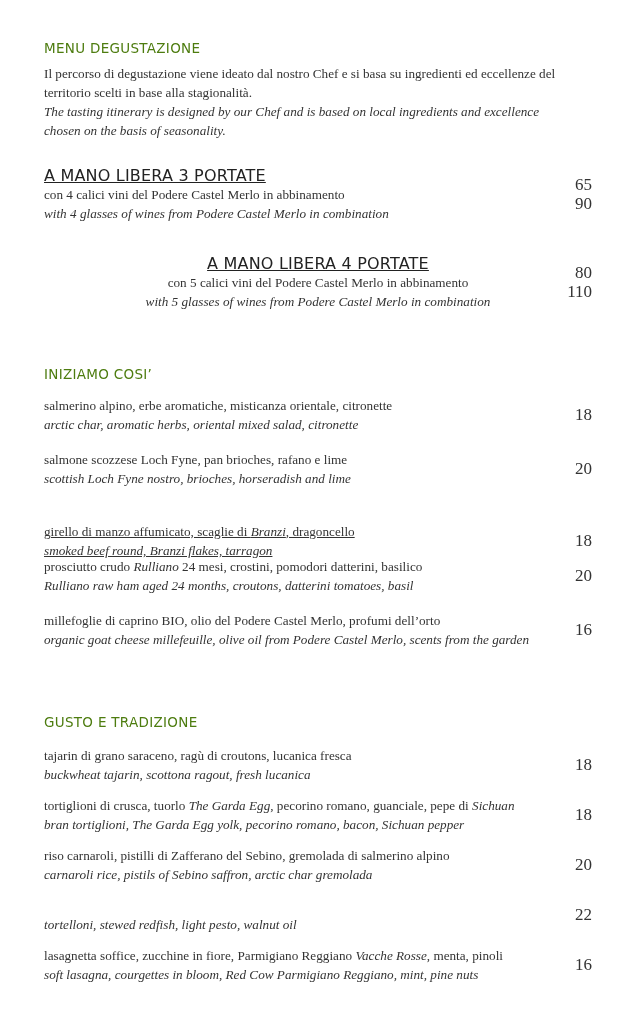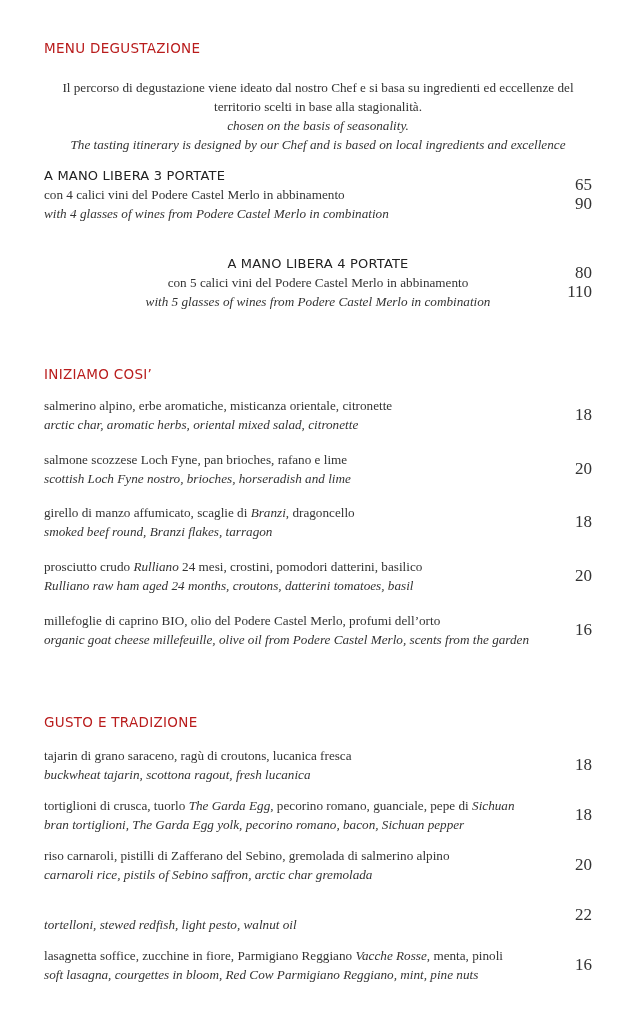--- a/index.html
+++ b/index.html
@@ -2,44 +2,44 @@
 <html><head>
   <meta charset="utf-8">
   <style>
     * { margin: 0; padding: 0; box-sizing: border-box; }
     html, body { width: 636px; height: 1024px; background: #ffffff; overflow: hidden; }
     body { position: relative; color: #2b2b2b; }
     .page { position: absolute; left: 44px; top: 0; width: 548px; }
     .heading {
       position: absolute; left: 0;
       font-family: "DejaVu Sans", sans-serif;
-      font-size: 13.5px; letter-spacing: 0.3px; color: #b91c1c;
+      font-size: 13.5px; letter-spacing: 0.3px; color: #4d7c0f;
       font-weight: normal;
     }
     .serif { font-family: "Liberation Serif", serif; font-size: 13.2px; color: #333; line-height: 19px; }
     .it { font-style: italic; }
     .block { position: absolute; left: 0; width: 548px; }
     .row { position: relative; width: 548px; height: 19px; white-space: nowrap; }
     .row .price { position: absolute; right: 0; top: 0; font-family: "Liberation Serif", serif; font-size: 17px; color: #333; margin-top: 9px; }
     .sub-heading {
-      font-family: "DejaVu Sans", sans-serif; font-size: 13px; letter-spacing: 0.2px; color: #222;
+      font-family: "DejaVu Sans", sans-serif; font-size: 16px; letter-spacing: 0.2px; color: #222; text-decoration: underline;
     }
   </style>
 </head>
 <body>
 
 <div class="page">
 
   <div class="heading" style="top:40px;">MENU DEGUSTAZIONE</div>
 
-  <div class="block serif" style="top:78px;text-align:center;">
+  <div class="block serif" style="top:64px;">
     <div>Il percorso di degustazione viene ideato dal nostro Chef e si basa su ingredienti ed eccellenze del</div>
     <div>territorio scelti in base alla stagionalità.</div>
+    <div class="it">The tasting itinerary is designed by our Chef and is based on local ingredients and excellence</div>
     <div class="it">chosen on the basis of seasonality.</div>
-    <div class="it">The tasting itinerary is designed by our Chef and is based on local ingredients and excellence</div>
   </div>
 
   <div class="block" style="top:166px;">
     <div class="row"><span class="sub-heading">A MANO LIBERA 3 PORTATE</span><span class="price">65</span></div>
     <div class="row serif"><span>con 4 calici vini del Podere Castel Merlo in abbinamento</span><span class="price">90</span></div>
     <div class="row serif it"><span>with 4 glasses of wines from Podere Castel Merlo in combination</span></div>
   </div>
 
   <div class="block" style="top:254px;text-align:center;">
     <div class="row"><span class="sub-heading">A MANO LIBERA 4 PORTATE</span><span class="price">80</span></div>
@@ -52,21 +52,21 @@
   <div class="block serif" style="top:396px;">
     <div class="row"><span>salmerino alpino, erbe aromatiche, misticanza orientale, citronette</span><span class="price">18</span></div>
     <div class="row it"><span>arctic char, aromatic herbs, oriental mixed salad, citronette</span></div>
   </div>
 
   <div class="block serif" style="top:450px;">
     <div class="row"><span>salmone scozzese Loch Fyne, pan brioches, rafano e lime</span><span class="price">20</span></div>
     <div class="row it"><span>scottish Loch Fyne nostro, brioches, horseradish and lime</span></div>
   </div>
 
-  <div class="block serif" style="top:503px;">
+  <div class="block serif" style="top:522px;text-decoration:underline;">
     <div class="row"><span><span>girello di manzo affumicato, scaglie di </span><em>Branzi</em><span>, dragoncello</span></span><span class="price">18</span></div>
     <div class="row it"><span>smoked beef round, Branzi flakes, tarragon</span></div>
   </div>
 
   <div class="block serif" style="top:557px;">
     <div class="row"><span><span>prosciutto crudo </span><em>Rulliano</em><span> 24 mesi, crostini, pomodori datterini, basilico</span></span><span class="price">20</span></div>
     <div class="row it"><span>Rulliano raw ham aged 24 months, croutons, datterini tomatoes, basil</span></div>
   </div>
 
   <div class="block serif" style="top:611px;">

